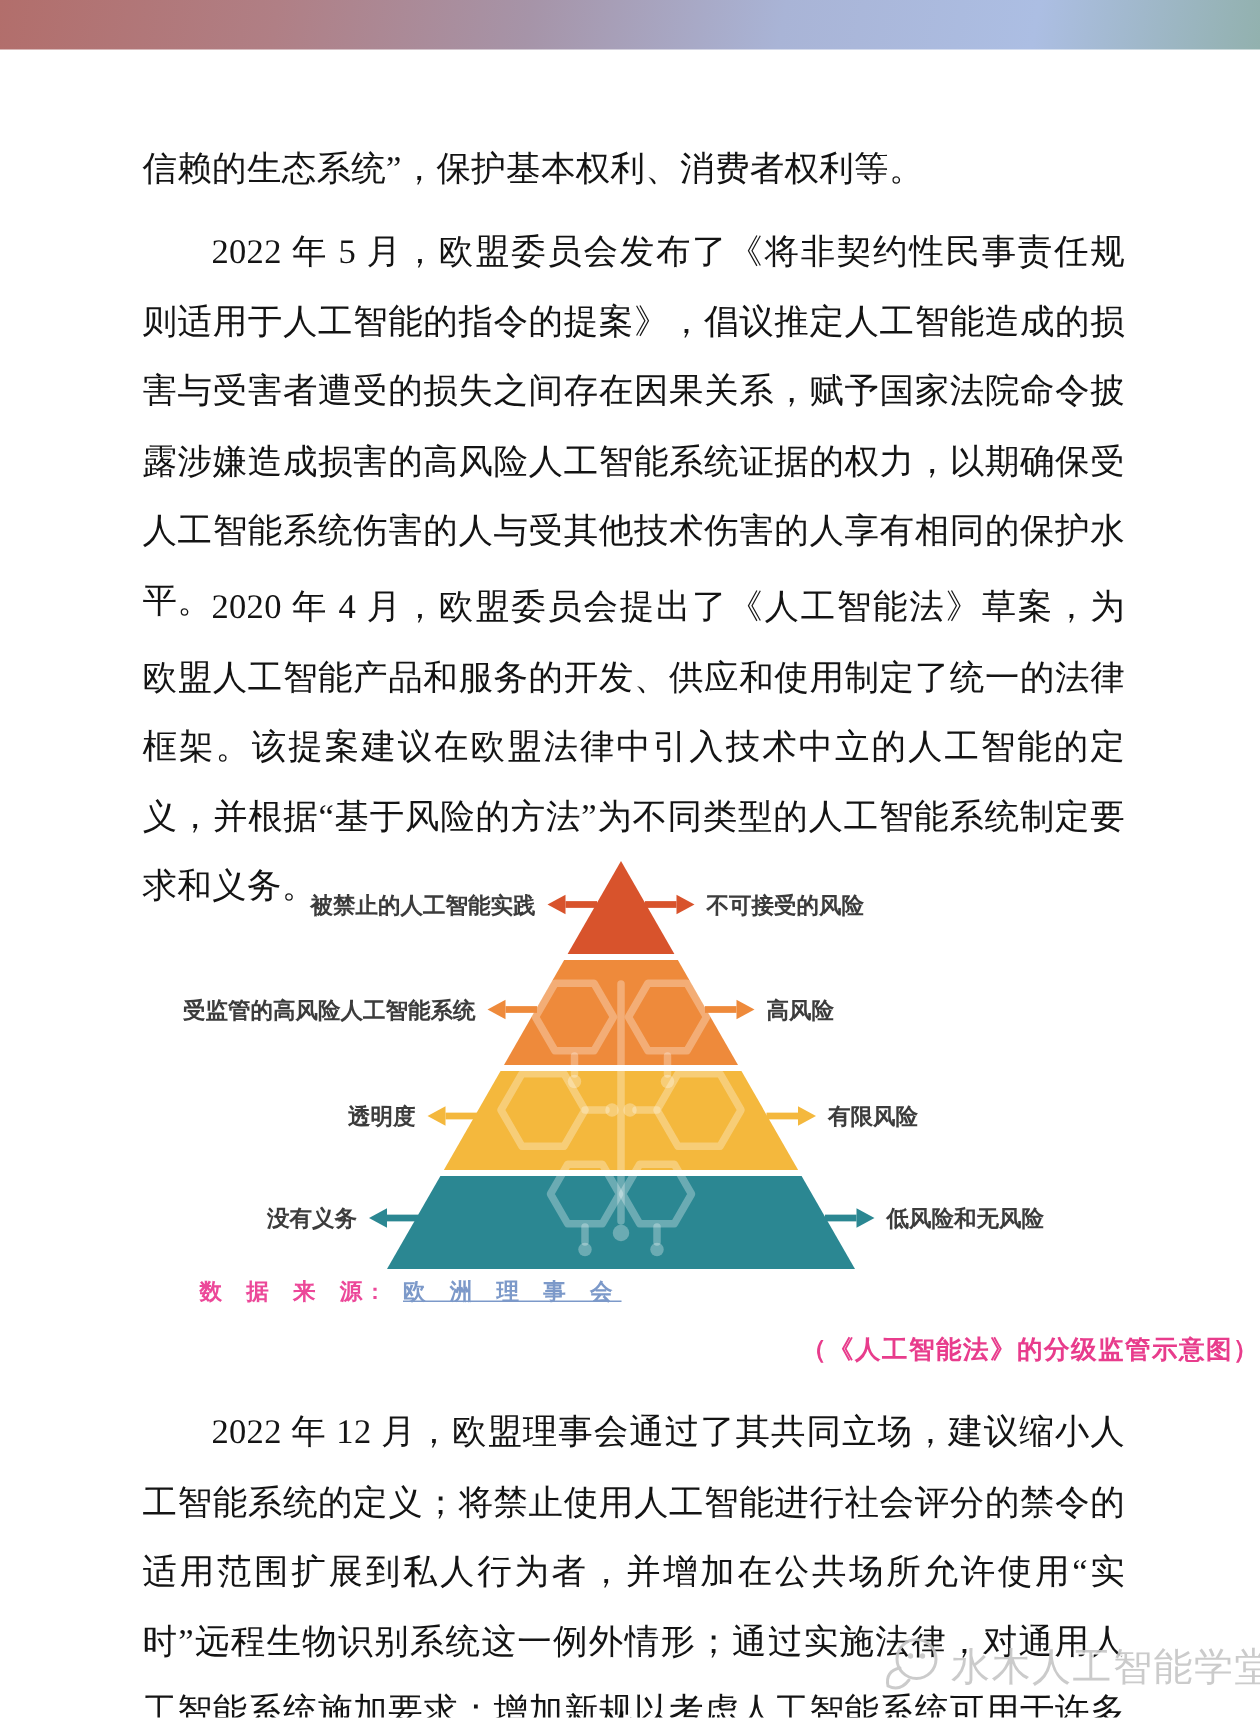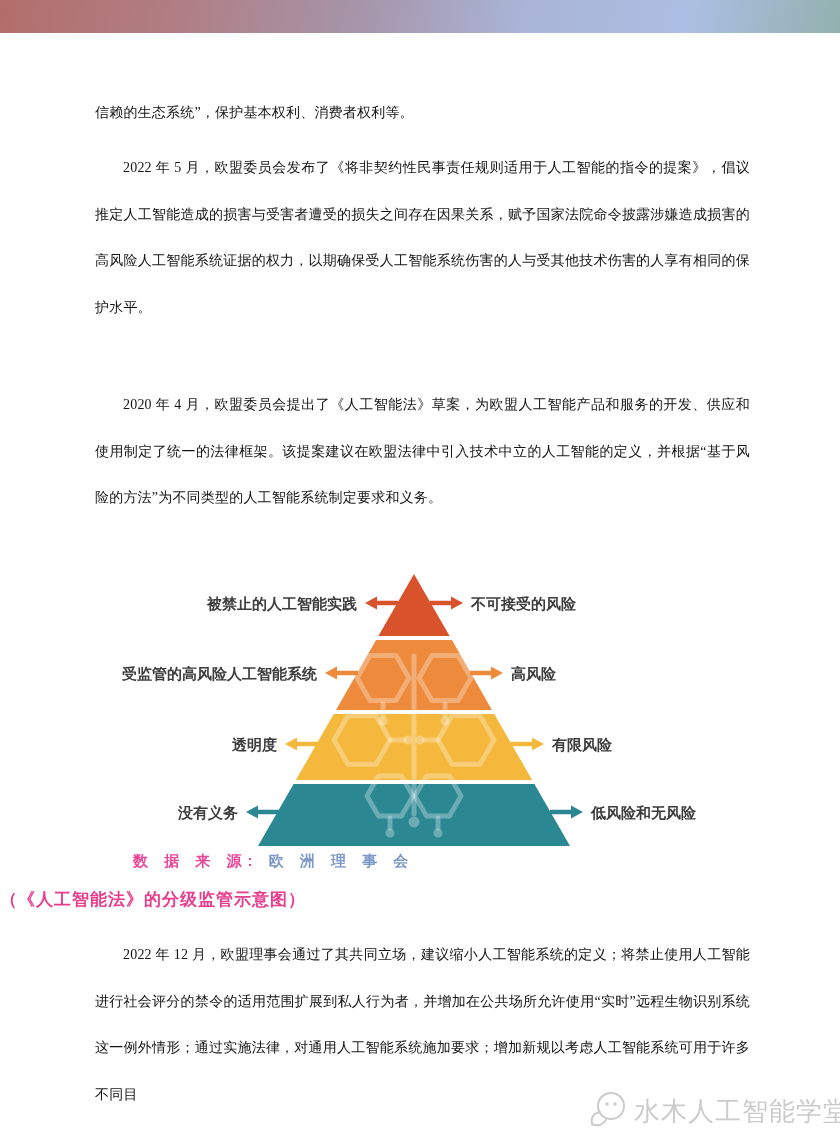--- a/index.html
+++ b/index.html
@@ -6,40 +6,40 @@
   body{
     width:840px;height:1145px;position:relative;background:#ffffff;overflow:hidden;
     font-family:"Liberation Serif","DejaVu Serif",serif;
   }
   .topbar{
     position:absolute;left:0;top:0;width:840px;height:33px;
     background:linear-gradient(100deg,#b26e6b 0%,#b07f85 22%,#a694a8 42%,#a9b4d6 62%,#acbee3 82%,#92b1ae 100%);
   }
   .para{
     position:absolute;left:95px;width:655px;margin:0;
-    font-size:14px;line-height:46.5px;color:#141414;
+    font-size:23px;line-height:46.5px;color:#141414;
     text-align:justify;letter-spacing:0.2px;
   }
   .para.indent{text-indent:2em;}
   #figure-svg{position:absolute;left:0;top:556px;}
   .pyr-label{
     font-family:"Liberation Sans","DejaVu Sans",sans-serif;
     font-size:15px;font-weight:bold;fill:#3c3c3c;
   }
   .brain{stroke:#ffffff;stroke-opacity:0.30;fill:none;stroke-width:5;stroke-linejoin:round;stroke-linecap:round;}
   .brain-dot{fill:#ffffff;fill-opacity:0.30;stroke:none;}
   .source-line{
     position:absolute;left:133px;top:852px;
     font-family:"Liberation Sans","DejaVu Sans",sans-serif;
     font-size:15px;font-weight:bold;letter-spacing:6px;white-space:nowrap;
   }
   .source-label{color:#ec4899;}
-  .source-value{color:#7c99c9;}
+  .source-value{color:#7c99c9;text-decoration:underline;}
   .fig-caption{
-    position:absolute;left:0;top:888px;width:840px;text-align:left;
+    position:absolute;left:0;top:888px;width:840px;text-align:right;
     font-size:17px;font-weight:bold;color:#e83c8c;letter-spacing:1px;
   }
   .watermark{
     position:absolute;left:580px;top:1084px;display:flex;align-items:center;
     opacity:0.9;pointer-events:none;
   }
   .watermark-text{
     font-family:"Liberation Sans","DejaVu Sans",sans-serif;
     font-size:26px;color:#c6c6c6;letter-spacing:1px;white-space:nowrap;
     text-shadow:1px 1px 0 #ffffff;

